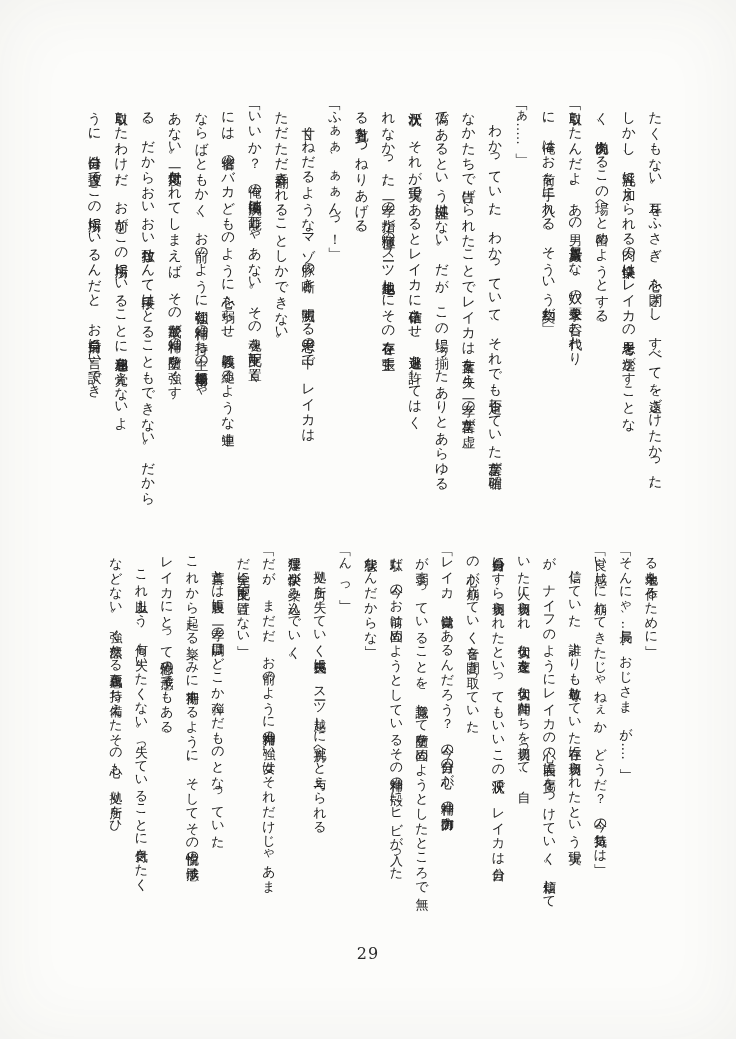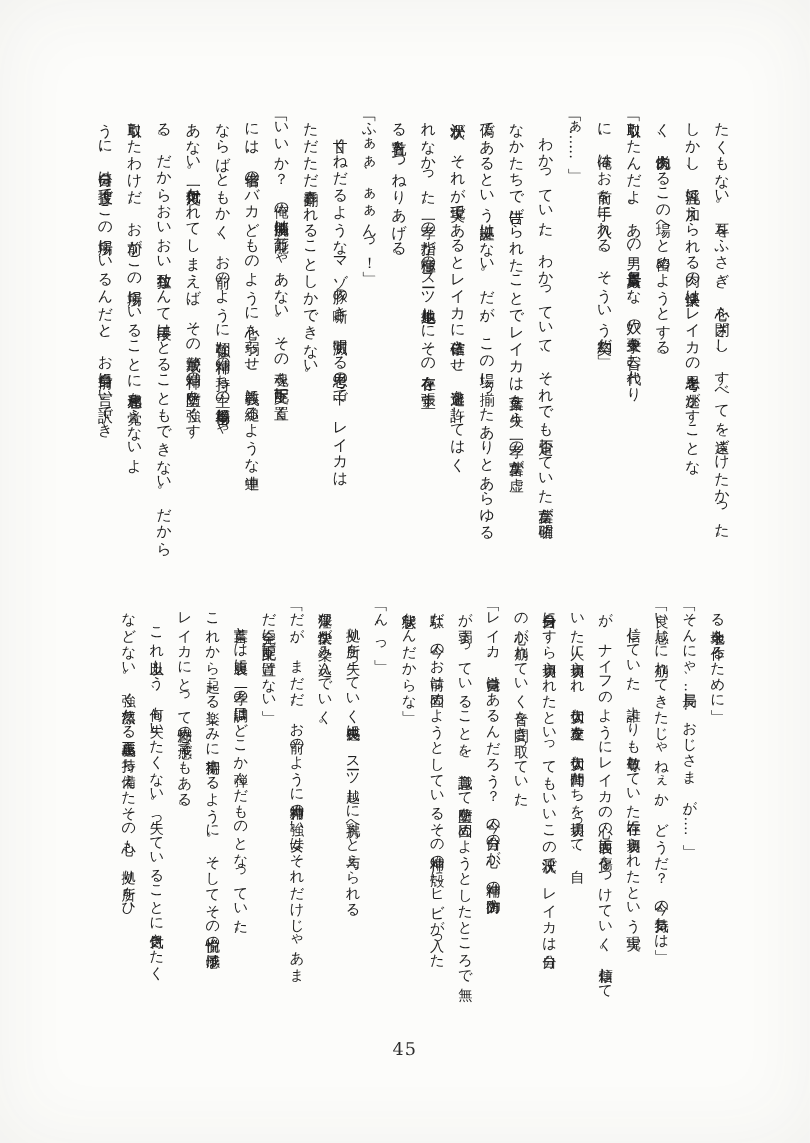--- a/index.html
+++ b/index.html
@@ -105,15 +105,15 @@
       <p>淫猥な快楽が染み込んでいく。</p>
       <p>「だが、まだだ。お前のように精神力の強い女はそれだけじゃあま</p>
       <p>だ完全に支配下に置けない」</p>
       <p>　言葉とは裏腹に、一孝の口調はどこか弾んだものとなっていた。</p>
       <p>これから起こる楽しみに期待するように。そしてその愉悦の予感は</p>
       <p>レイカにとって恐怖の予感でもある。</p>
       <p>　これ以上もう、何も失いたくない。失っていることに気付きたく</p>
       <p>などない。強く凛然たる正義感を持ち備えたその心も、拠り所をひ</p>
     </section>
 
-  <div class="pagenum">45</div>
+  <div class="pagenum">29</div>
 
 </div>
 
 </body></html>

